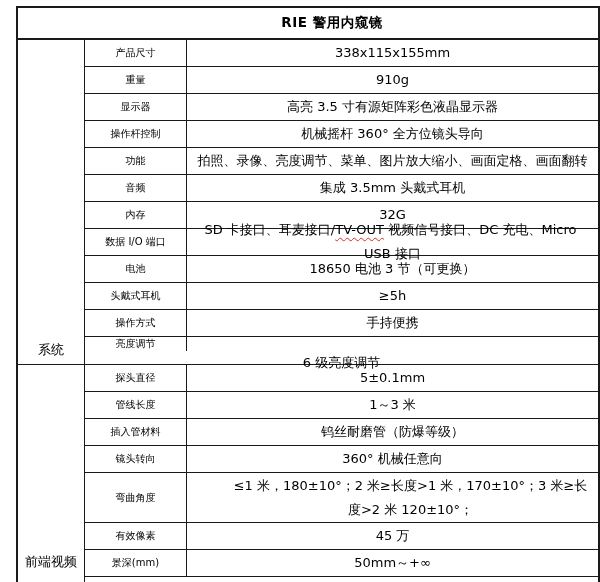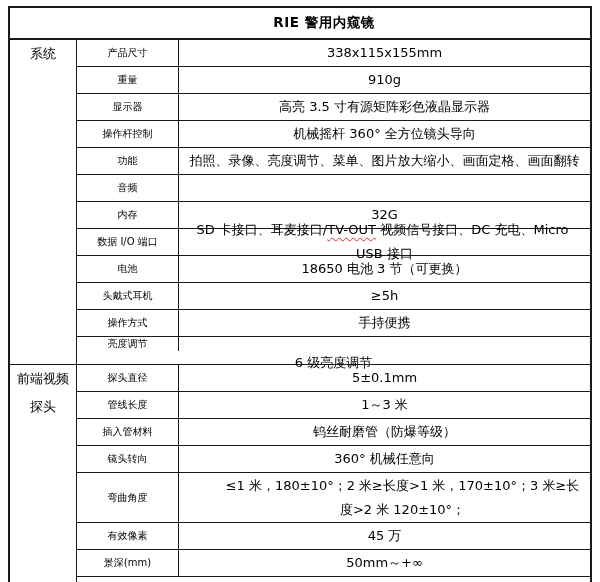--- a/index.html
+++ b/index.html
@@ -5,21 +5,21 @@
   * { box-sizing: border-box; margin: 0; padding: 0; }
   html, body {
     width: 600px; height: 582px;
     background: #ffffff;
     color: #000000;
     font-family: "DejaVu Sans", sans-serif;
     overflow: hidden;
   }
   .spec-table {
     position: absolute;
-    left: 8px; top: 6px;
+    left: 16px; top: 6px;
     width: 584px; height: 576px;
     border: 2px solid #1a1a1a;
     border-bottom: none;
     background: #ffffff;
     overflow: hidden;
   }
   .title-cell {
     height: 32px;
     border-bottom: 2px solid #1a1a1a;
     display: flex;
@@ -32,21 +32,21 @@
     white-space: nowrap;
   }
   .section { display: flex; }
   .section + .section { border-top: 1.5px solid #1a1a1a; }
   .group-cell {
     width: 67px;
     border-right: 1.5px solid #1a1a1a;
     display: flex;
     flex-direction: column;
     align-items: center;
-    justify-content: flex-start;
+    justify-content: flex-end;
     font-size: 13px;
     line-height: 28px;
     text-align: center;
     flex-shrink: 0;
   }
   .rows { flex: 1; display: flex; flex-direction: column; min-width: 0; }
   .row {
     display: flex;
     height: 27px;
     border-bottom: 1.5px solid #1a1a1a;
@@ -122,20 +122,23 @@
             </div>
           </div>
           <div class="row">
             <div class="label-cell">功能</div>
             <div class="value-cell">
               <span class="vtext">拍照、录像、亮度调节、菜单、图片放大缩小、画面定格、画面翻转</span>
             </div>
           </div>
           <div class="row">
             <div class="label-cell">音频</div>
+            <div class="value-cell">
+              <span class="vtext">集成 3.5mm 头戴式耳机</span>
+            </div>
           </div>
           <div class="row">
             <div class="label-cell">内存</div>
             <div class="value-cell">
               <span class="vtext">32G</span>
             </div>
           </div>
           <div class="row">
             <div class="label-cell">数据 I/O 端口</div>
             <div class="value-cell">

